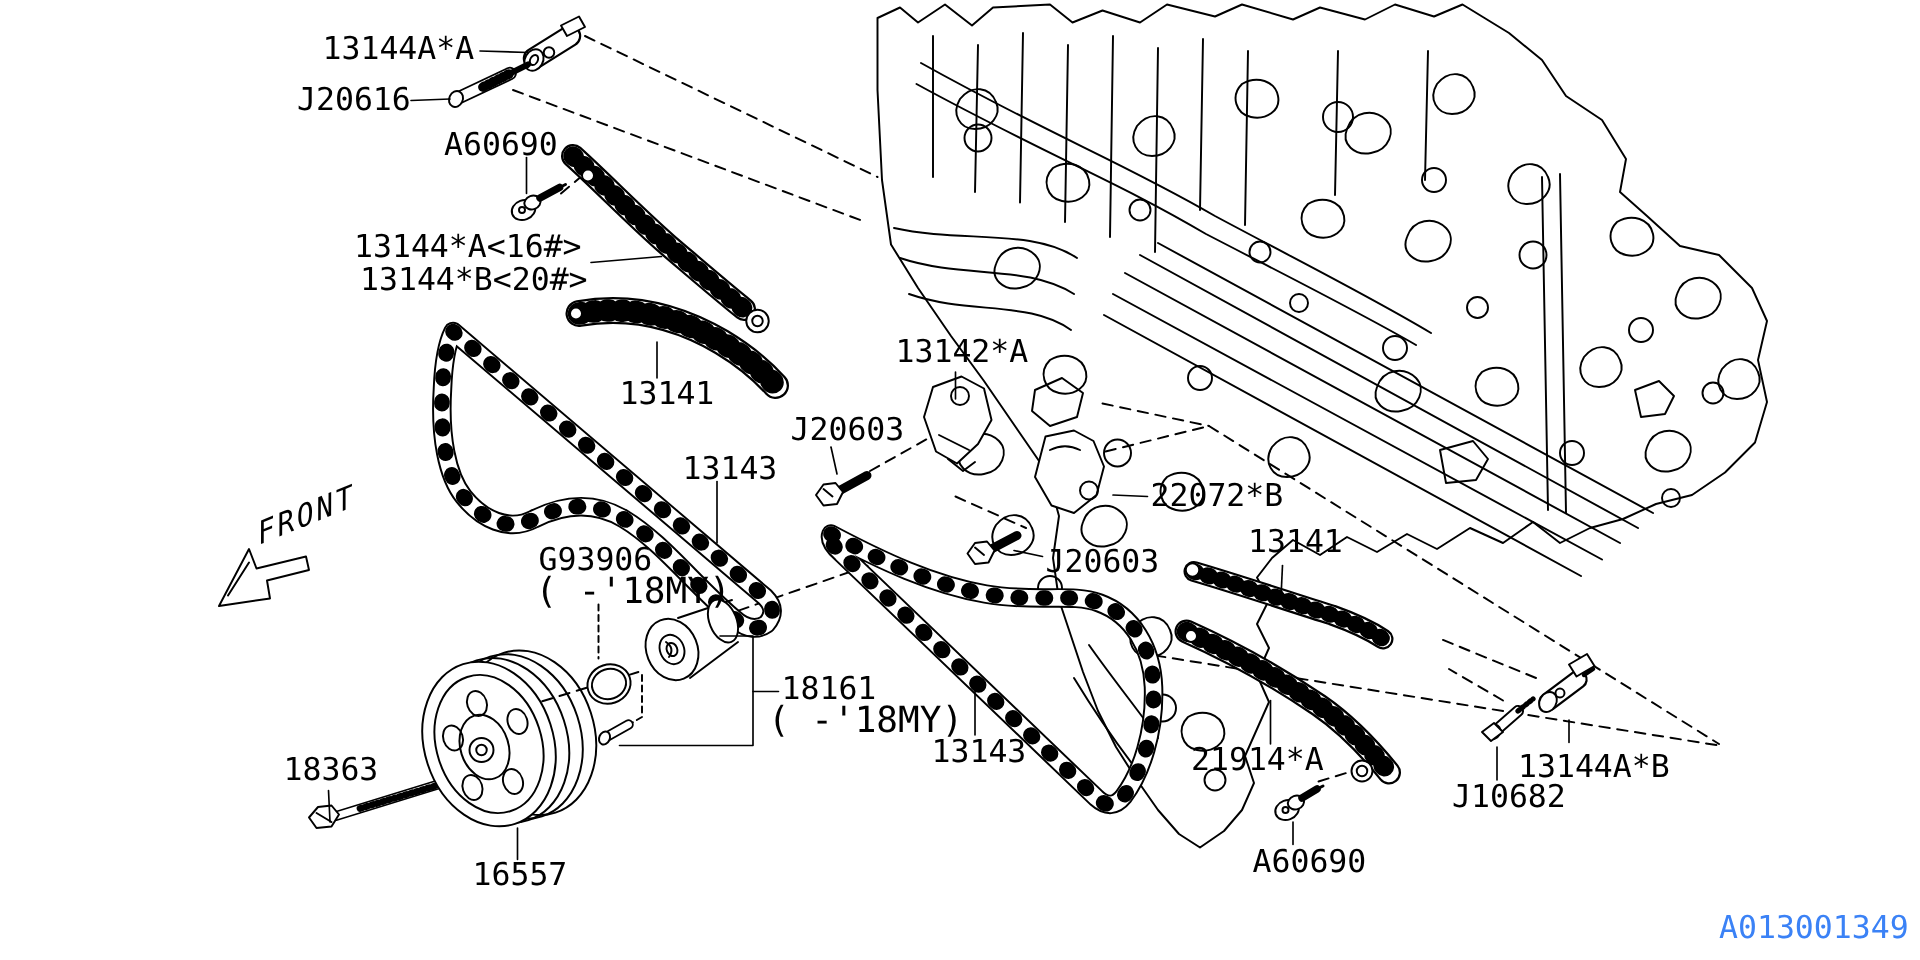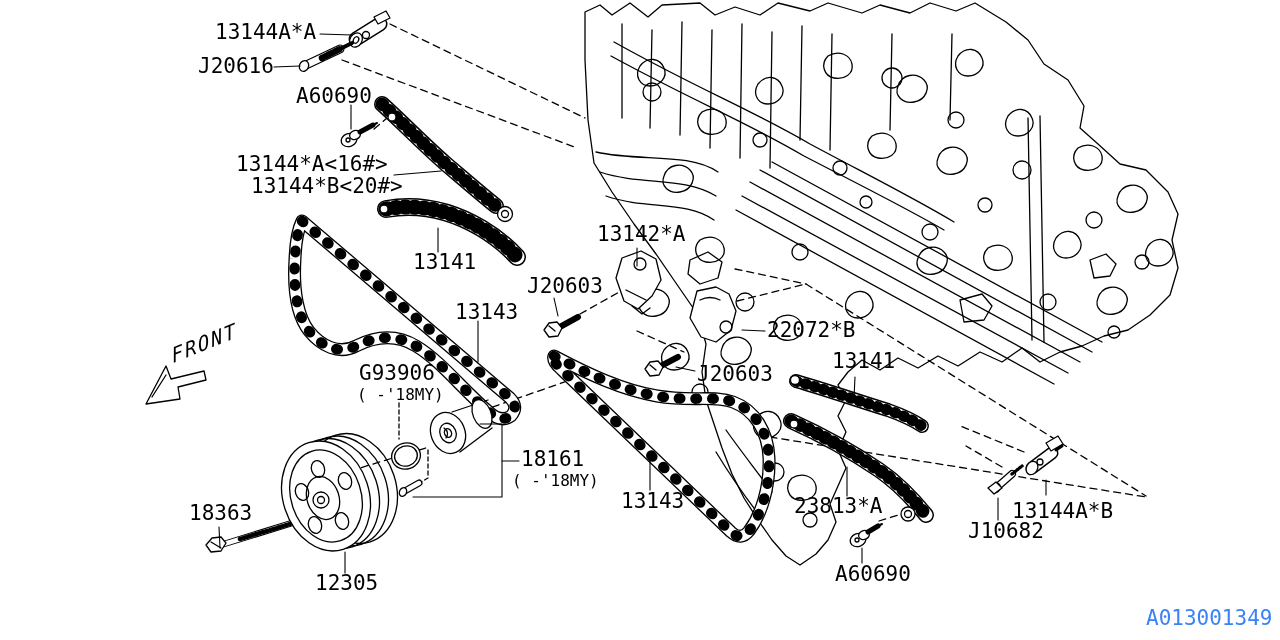--- a/index.html
+++ b/index.html
@@ -1,21 +1,21 @@
 <!DOCTYPE html>
 <html><head>
 <meta charset="utf-8">
 <style>
   html,body{margin:0;padding:0;background:#fff;}
   #stage{position:relative;width:1276px;height:640px;background:#fff;overflow:hidden;
          font-family:"DejaVu Sans Mono",monospace;}
   #lineart{position:absolute;left:0;top:0;}
   .lbl{position:absolute;font-size:21px;line-height:21px;color:#000;white-space:pre;
        letter-spacing:0px;cursor:pointer;}
-  .note{font-size:16px;text-align:right;}
+  .note{font-size:24px;text-align:right;}
   .front{position:absolute;left:174px;top:344px;font-size:20px;font-style:italic;
          letter-spacing:2px;transform:rotate(-22deg) skewX(-12deg);transform-origin:left bottom;}
   .did{position:absolute;left:1146px;top:606px;font-size:21px;color:#3b82f6;}
   svg *{vector-effect:non-scaling-stroke;}
 </style>
 </head>
 <body>
 
 <div id="stage">
 
@@ -317,36 +317,36 @@
     <path d="M1046,495 L1046,480"></path>
     <path d="M480,424 L502,424 L502,497 L413,497"></path>
     <path d="M502,461 L519,461"></path>
   </g>
 </svg>
 
 <div class="lbl" style="left:215px;top:22px">13144A*A</div>
 <div class="lbl" style="left:198px;top:56px">J20616</div>
 <div class="lbl" style="left:296px;top:86px">A60690</div>
 <div class="lbl" style="left:236px;top:154px">13144*A&lt;16#&gt;</div>
-<div class="lbl" style="left:251px;top:176px">13144*B&lt;20#&gt;</div>
+<div class="lbl" style="left:240px;top:176px">13144*B&lt;20#&gt;</div>
 <div class="lbl" style="left:413px;top:252px">13141</div>
 <div class="lbl" style="left:597px;top:224px">13142*A</div>
 <div class="lbl" style="left:527px;top:276px">J20603</div>
 <div class="lbl" style="left:455px;top:302px">13143</div>
 <div class="lbl" style="left:767px;top:320px">22072*B</div>
 <div class="lbl" style="left:697px;top:364px">J20603</div>
 <div class="lbl" style="left:832px;top:351px">13141</div>
 <div class="lbl" style="left:359px;top:363px">G93906</div>
 <div class="lbl note" style="left:357px;top:384px">( -'18MY)</div>
 <div class="lbl" style="left:521px;top:449px">18161</div>
 <div class="lbl note" style="left:512px;top:470px">( -'18MY)</div>
 <div class="lbl" style="left:621px;top:491px">13143</div>
 <div class="lbl" style="left:189px;top:503px">18363</div>
-<div class="lbl" style="left:315px;top:573px">12305</div>
-<div class="lbl" style="left:794px;top:496px">23813*A</div>
+<div class="lbl" style="left:315px;top:573px">16557</div>
+<div class="lbl" style="left:794px;top:496px">21914*A</div>
 <div class="lbl" style="left:835px;top:564px">A60690</div>
 <div class="lbl" style="left:968px;top:521px">J10682</div>
 <div class="lbl" style="left:1012px;top:501px">13144A*B</div>
 
 <div class="front">FRONT</div>
 <div class="did">A013001349</div>
 
 </div>
 
 </body></html>

